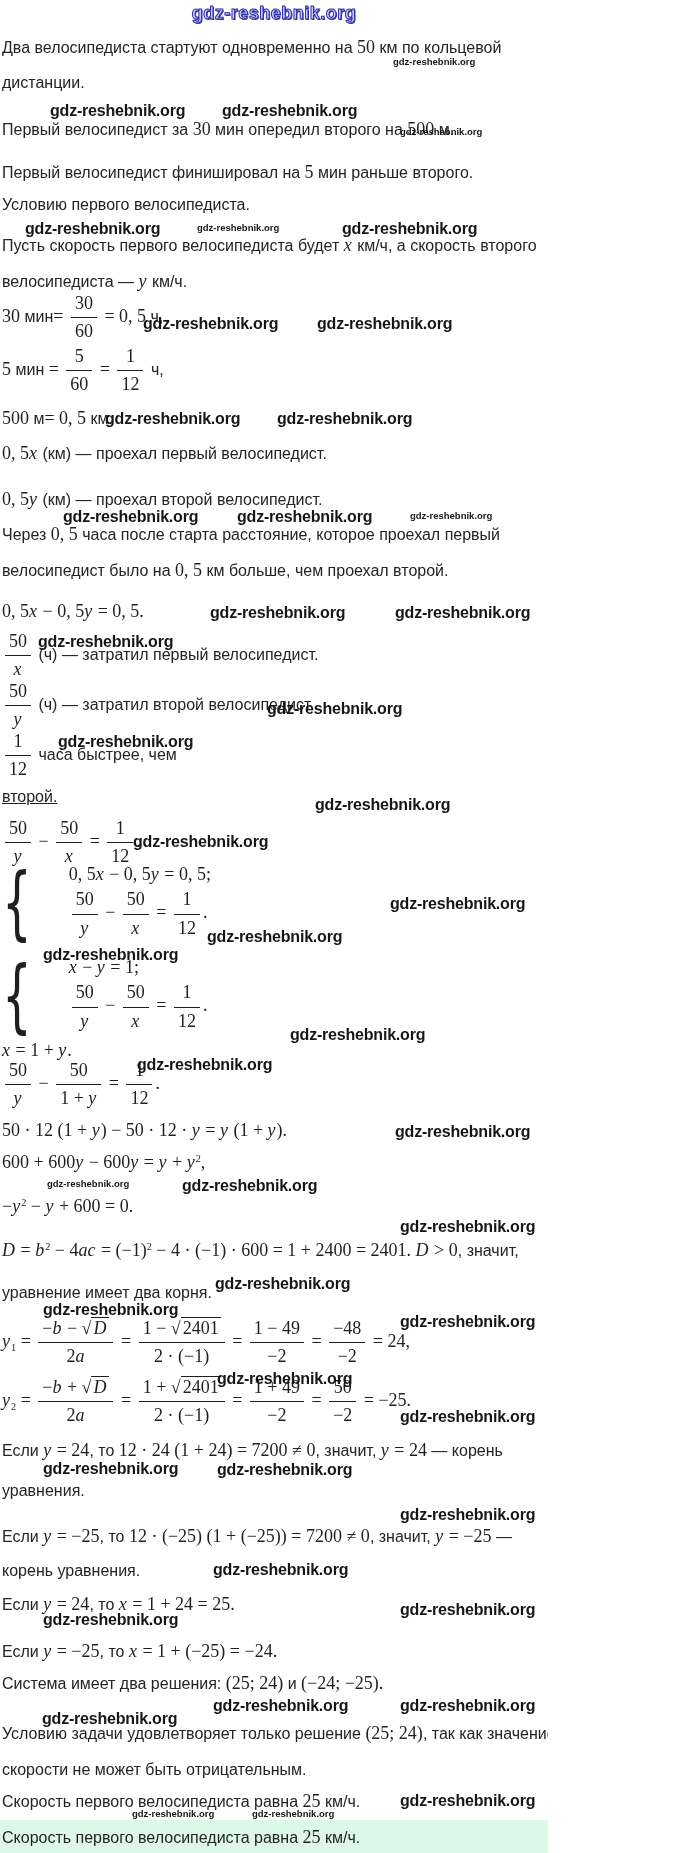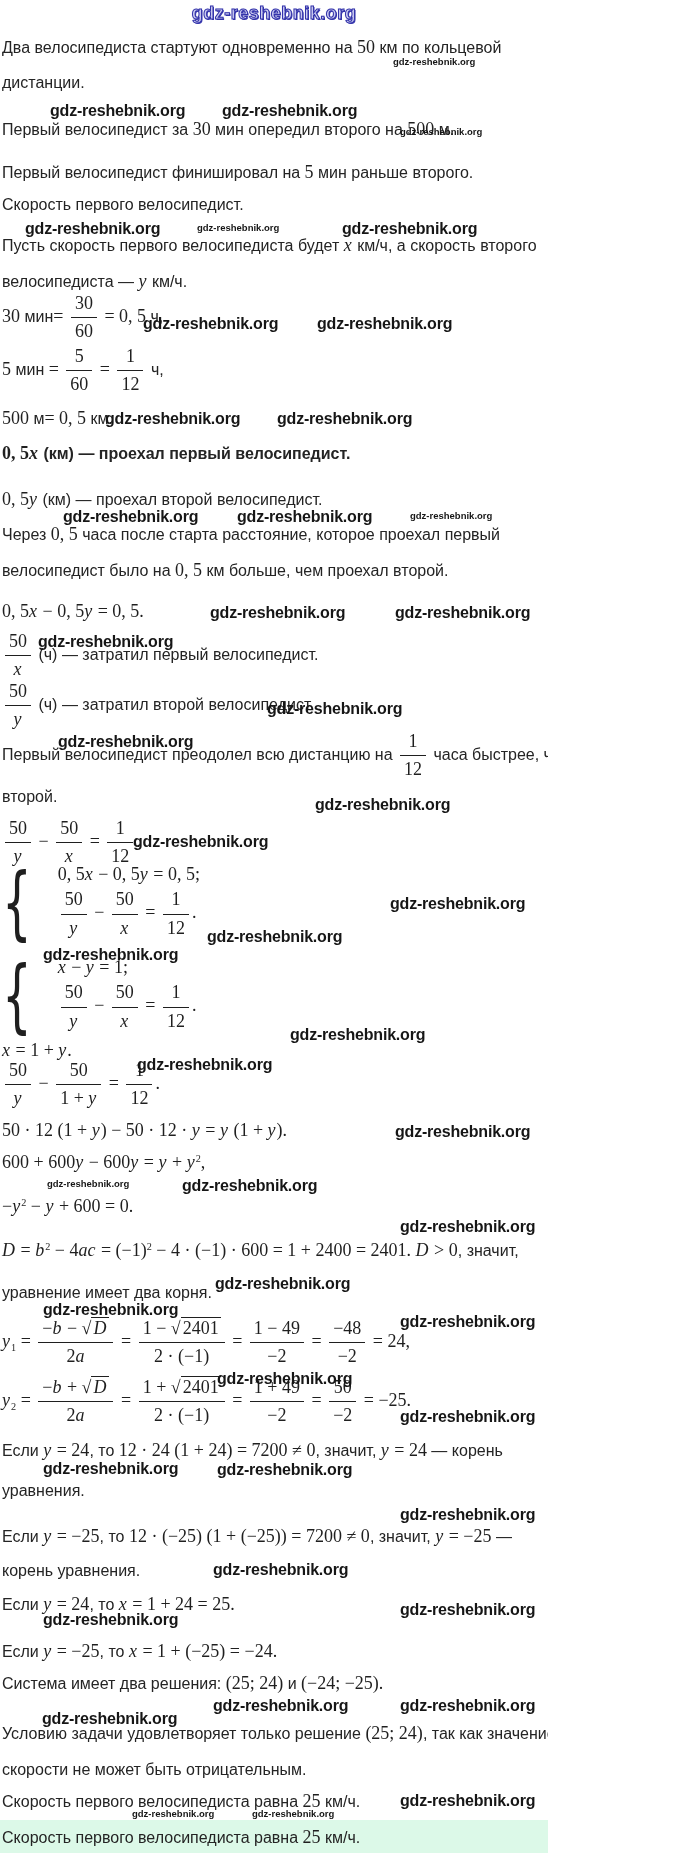--- a/index.html
+++ b/index.html
@@ -28,55 +28,55 @@
   .frac { display:inline-block; vertical-align:middle; text-align:center; margin:0 3px; }
   .frac .num { display:block; border-bottom:1.3px solid #1f1f1f; padding:0 4px 2px; }
   .frac .den { display:block; padding:2px 4px 0; }
   .sqrt { white-space:nowrap; }
   .sq-bar { border-top:1.3px solid #1f1f1f; padding:0 2px; }
   .sys { display:inline-flex; align-items:center; vertical-align:middle; }
   .sys .brace {
     font-family:"DejaVu Sans", sans-serif; font-size:78px; line-height:78px;
     transform:scale(.6,1.02); transform-origin:left center; font-weight:400; color:#1f1f1f;
   }
-  .sys .sysrows { display:inline-block; margin-left:6px; }
+  .sys .sysrows { display:inline-block; margin-left:17px; }
   .sys .sysrow { display:block; margin:2px 0; text-align:left; }
   .wm {
     position:absolute; font-weight:700; font-size:16px; letter-spacing:-0.2px;
     color:var(--wm,#161616); font-family:"Liberation Sans", sans-serif; white-space:nowrap;
   }
   .wm.sm { font-size:9.5px; letter-spacing:0; }
   .answer-bar { position:absolute; left:0; top:1820px; width:680px; height:33px; background:var(--hl,#dcf9e8); }
 </style>
 </head>
 <body>
 
 <div id="page">
   <div class="hdr-wm">gdz-reshebnik.org</div>
   <div id="answer-bar" class="answer-bar"></div>
   <div id="lines-root">
       <div class="line" style="top: 36px;"><span class="rus">Два велосипедиста стартуют одновременно на </span><span class="math">50</span><span class="rus"> км по кольцевой</span></div>
       <div class="line" style="top: 73px;"><span class="rus">дистанции.</span></div>
       <div class="line" style="top: 118px;"><span class="rus">Первый велосипедист за </span><span class="math">30</span><span class="rus"> мин опередил второго на </span><span class="math">500</span><span class="rus"> м.</span></div>
       <div class="line" style="top: 161px;"><span class="rus">Первый велосипедист финишировал на </span><span class="math">5</span><span class="rus"> мин раньше второго.</span></div>
-      <div class="line" style="top: 195px;"><span class="rus">Скорость первого велосипедист.</span></div>
+      <div class="line" style="top: 195px;"><span class="rus">Условию первого велосипедиста.</span></div>
       <div class="line" style="top: 234px;"><span class="rus">Пусть скорость первого велосипедиста будет </span><span class="math"><i>x</i></span><span class="rus"> км/ч, а скорость второго</span></div>
       <div class="line" style="top: 270px;"><span class="rus">велосипедиста — </span><span class="math"><i>y</i></span><span class="rus"> км/ч.</span></div>
       <div class="line" style="top: 292px;"><span class="math">30</span><span class="rus"> мин</span><span class="math">= </span><span class="math frac"><span class="num"><span class="math">30</span></span><span class="den"><span class="math">60</span></span></span><span class="math"> = 0, 5</span><span class="rus"> ч,</span></div>
       <div class="line" style="top: 345px;"><span class="math">5</span><span class="rus"> мин </span><span class="math">= </span><span class="math frac"><span class="num"><span class="math">5</span></span><span class="den"><span class="math">60</span></span></span><span class="math"> = </span><span class="math frac"><span class="num"><span class="math">1</span></span><span class="den"><span class="math">12</span></span></span><span class="rus"> ч,</span></div>
       <div class="line" style="top: 407px;"><span class="math">500</span><span class="rus"> м</span><span class="math">= 0, 5</span><span class="rus"> км.</span></div>
-      <div class="line" style="top: 442px; font-weight: bold;"><span class="math">0, 5<i>x</i></span><span class="rus"> (км) — проехал первый велосипедист.</span></div>
+      <div class="line" style="top: 442px;"><span class="math">0, 5<i>x</i></span><span class="rus"> (км) — проехал первый велосипедист.</span></div>
       <div class="line" style="top: 488px;"><span class="math">0, 5<i>y</i></span><span class="rus"> (км) — проехал второй велосипедист.</span></div>
       <div class="line" style="top: 523px;"><span class="rus">Через </span><span class="math">0, 5</span><span class="rus"> часа после старта расстояние, которое проехал первый</span></div>
       <div class="line" style="top: 559px;"><span class="rus">велосипедист было на </span><span class="math">0, 5</span><span class="rus"> км больше, чем проехал второй.</span></div>
       <div class="line" style="top: 600px;"><span class="math">0, 5<i>x</i> − 0, 5<i>y</i> = 0, 5.</span></div>
       <div class="line" style="top: 630px;"><span class="math frac"><span class="num"><span class="math">50</span></span><span class="den"><span class="math"><i>x</i></span></span></span><span class="rus"> (ч) — затратил первый велосипедист.</span></div>
       <div class="line" style="top: 680px;"><span class="math frac"><span class="num"><span class="math">50</span></span><span class="den"><span class="math"><i>y</i></span></span></span><span class="rus"> (ч) — затратил второй велосипедист</span></div>
-      <div class="line" style="top: 730px;"><span class="rus">Первый велосипедист преодолел всю дистанцию на </span><span class="math frac"><span class="num"><span class="math">1</span></span><span class="den"><span class="math">12</span></span></span><span class="rus"> часа быстрее, чем</span></div>
-      <div class="line" style="top: 787px;"><span class="rus">второй.</span></div>
+      <div class="line" style="top: 730px;"><span class="math frac"><span class="num"><span class="math">1</span></span><span class="den"><span class="math">12</span></span></span><span class="rus"> часа быстрее, чем</span></div>
+      <div class="line" style="top: 787px; text-decoration: underline;"><span class="rus">второй.</span></div>
       <div class="line" style="top: 817px;"><span class="math frac"><span class="num"><span class="math">50</span></span><span class="den"><span class="math"><i>y</i></span></span></span><span class="math"> − </span><span class="math frac"><span class="num"><span class="math">50</span></span><span class="den"><span class="math"><i>x</i></span></span></span><span class="math"> = </span><span class="math frac"><span class="num"><span class="math">1</span></span><span class="den"><span class="math">12</span></span></span><span class="math">.</span></div>
       <div class="line" style="top: 861px;"><span class="sys">
           <span class="brace">{</span>
           <span class="sysrows">
             <span class="sysrow"><span class="math">0, 5<i>x</i> − 0, 5<i>y</i> = 0, 5;</span></span>
             <span class="sysrow"><span class="math frac"><span class="num"><span class="math">50</span></span><span class="den"><span class="math"><i>y</i></span></span></span><span class="math"> − </span><span class="math frac"><span class="num"><span class="math">50</span></span><span class="den"><span class="math"><i>x</i></span></span></span><span class="math"> = </span><span class="math frac"><span class="num"><span class="math">1</span></span><span class="den"><span class="math">12</span></span></span><span class="math">.</span></span>
           </span>
         </span></div>
       <div class="line" style="top: 954px;"><span class="sys">
           <span class="brace">{</span>

